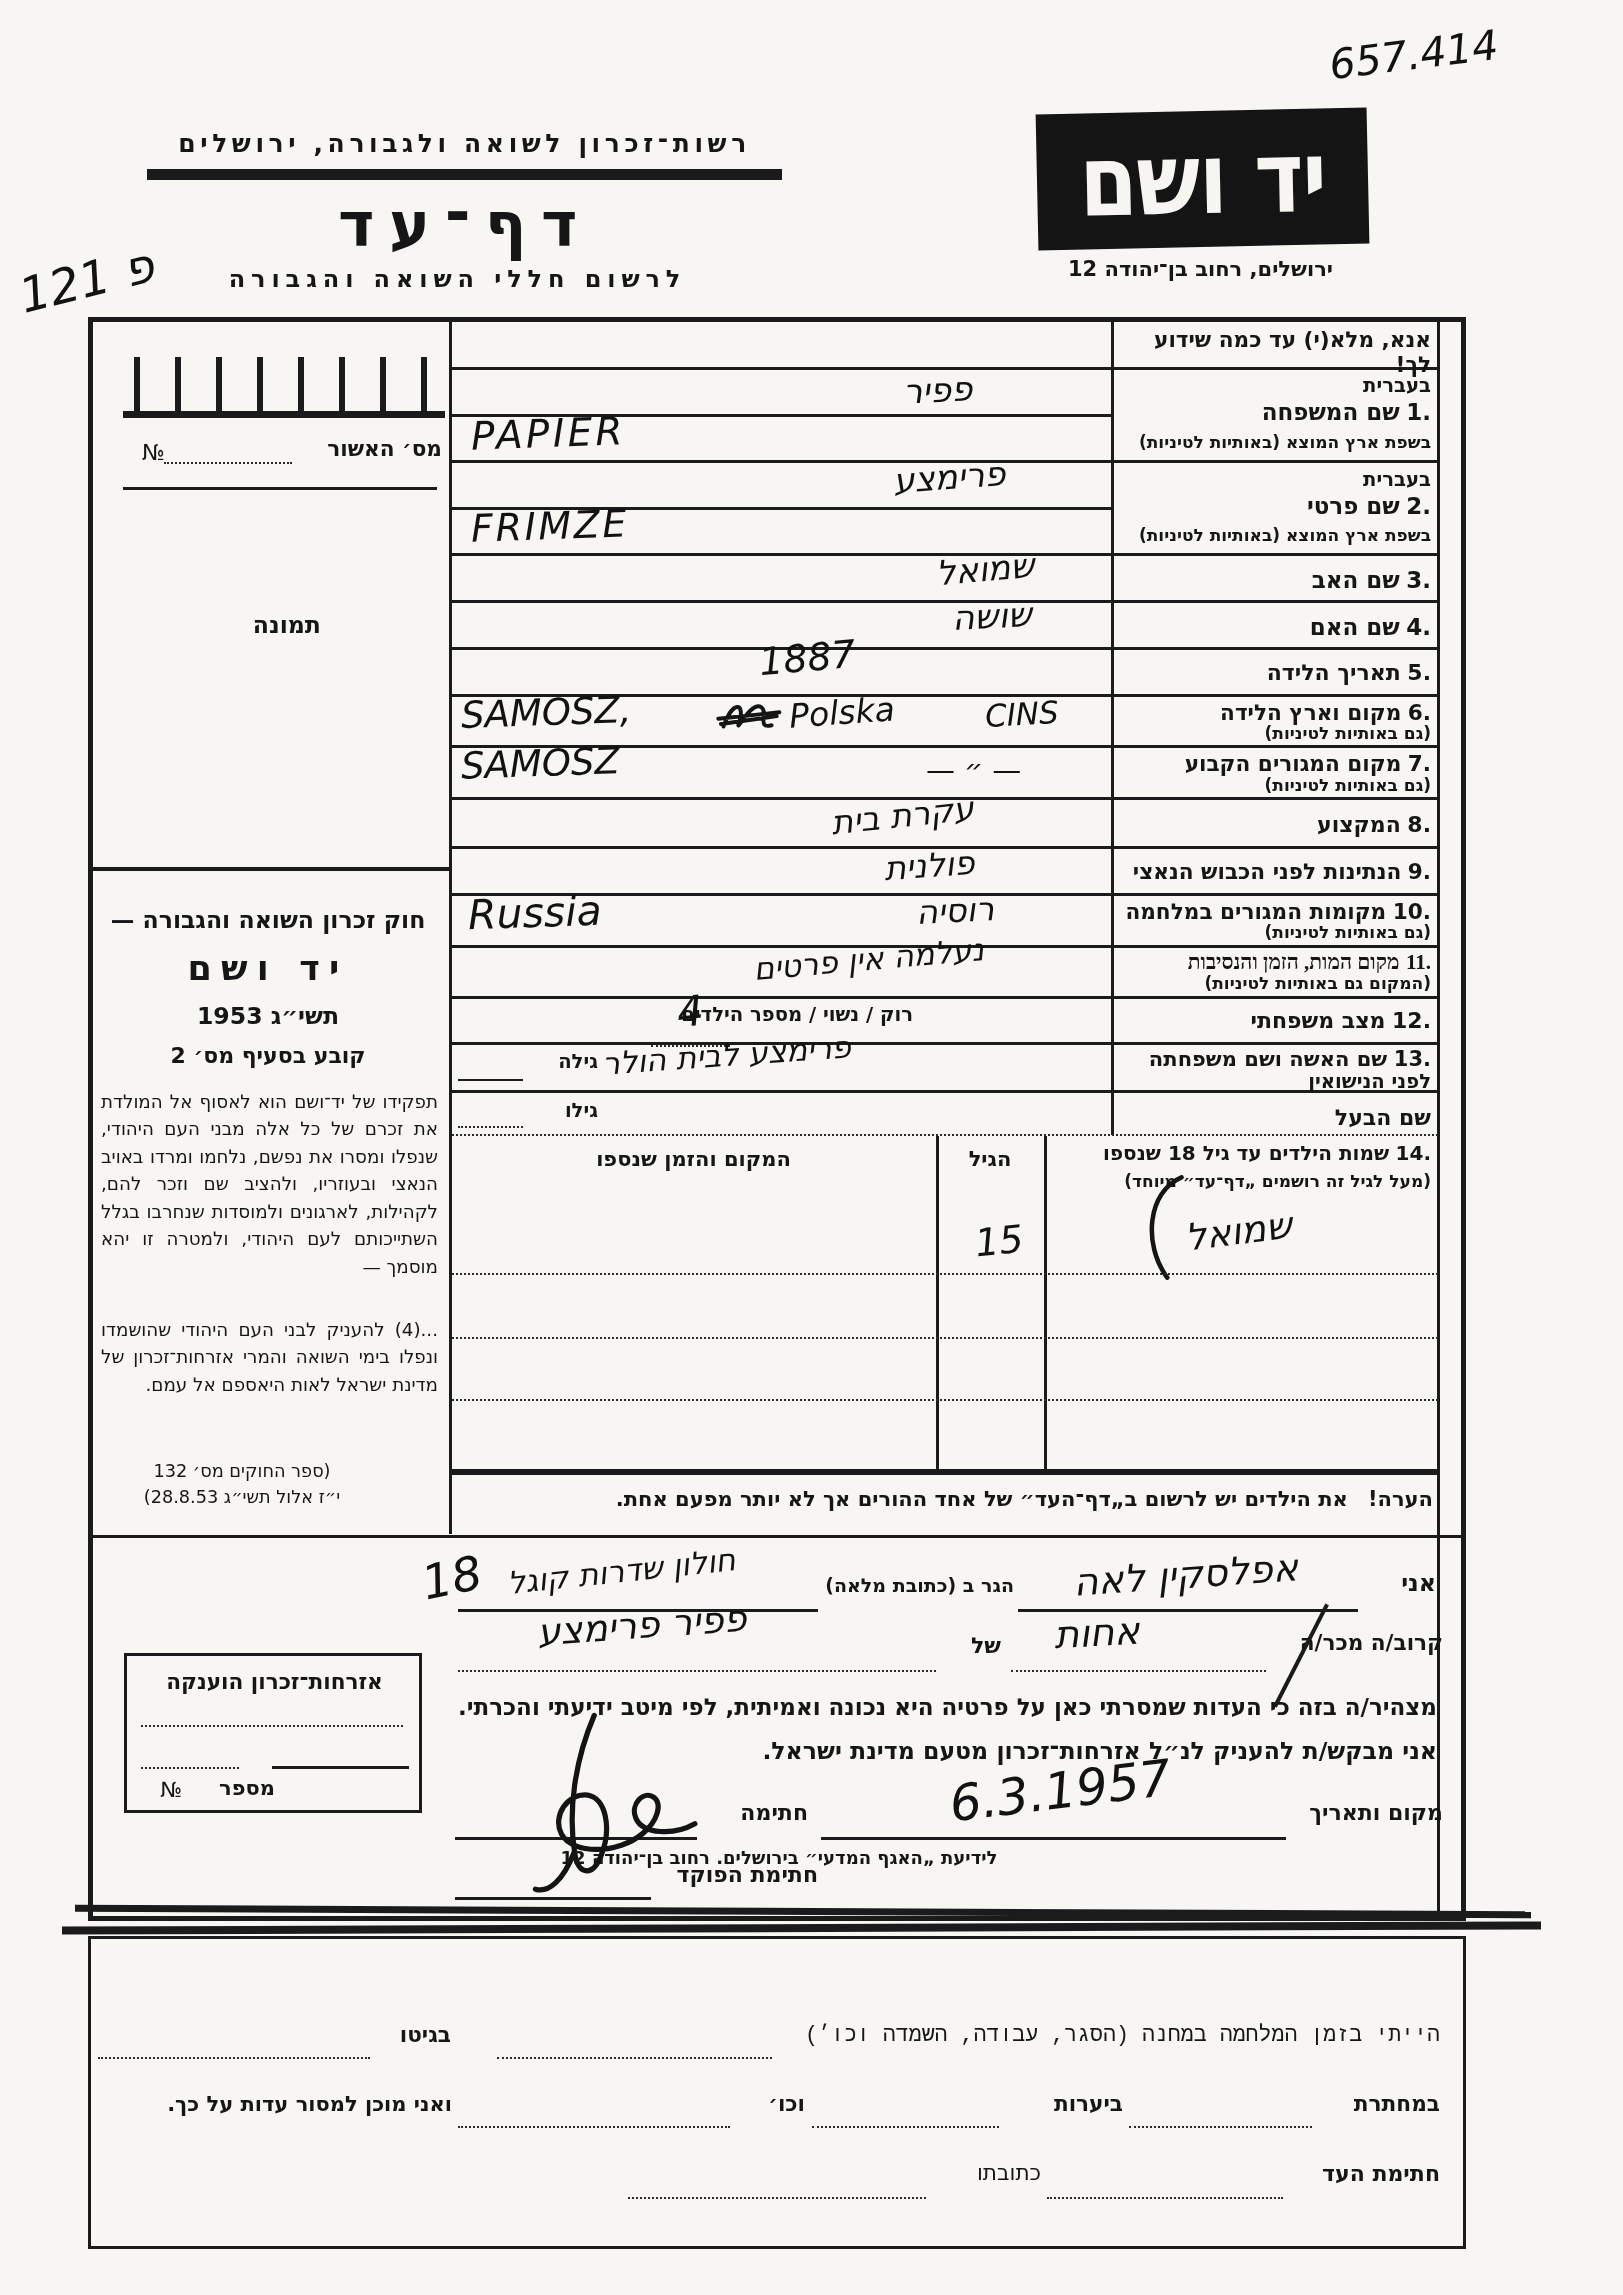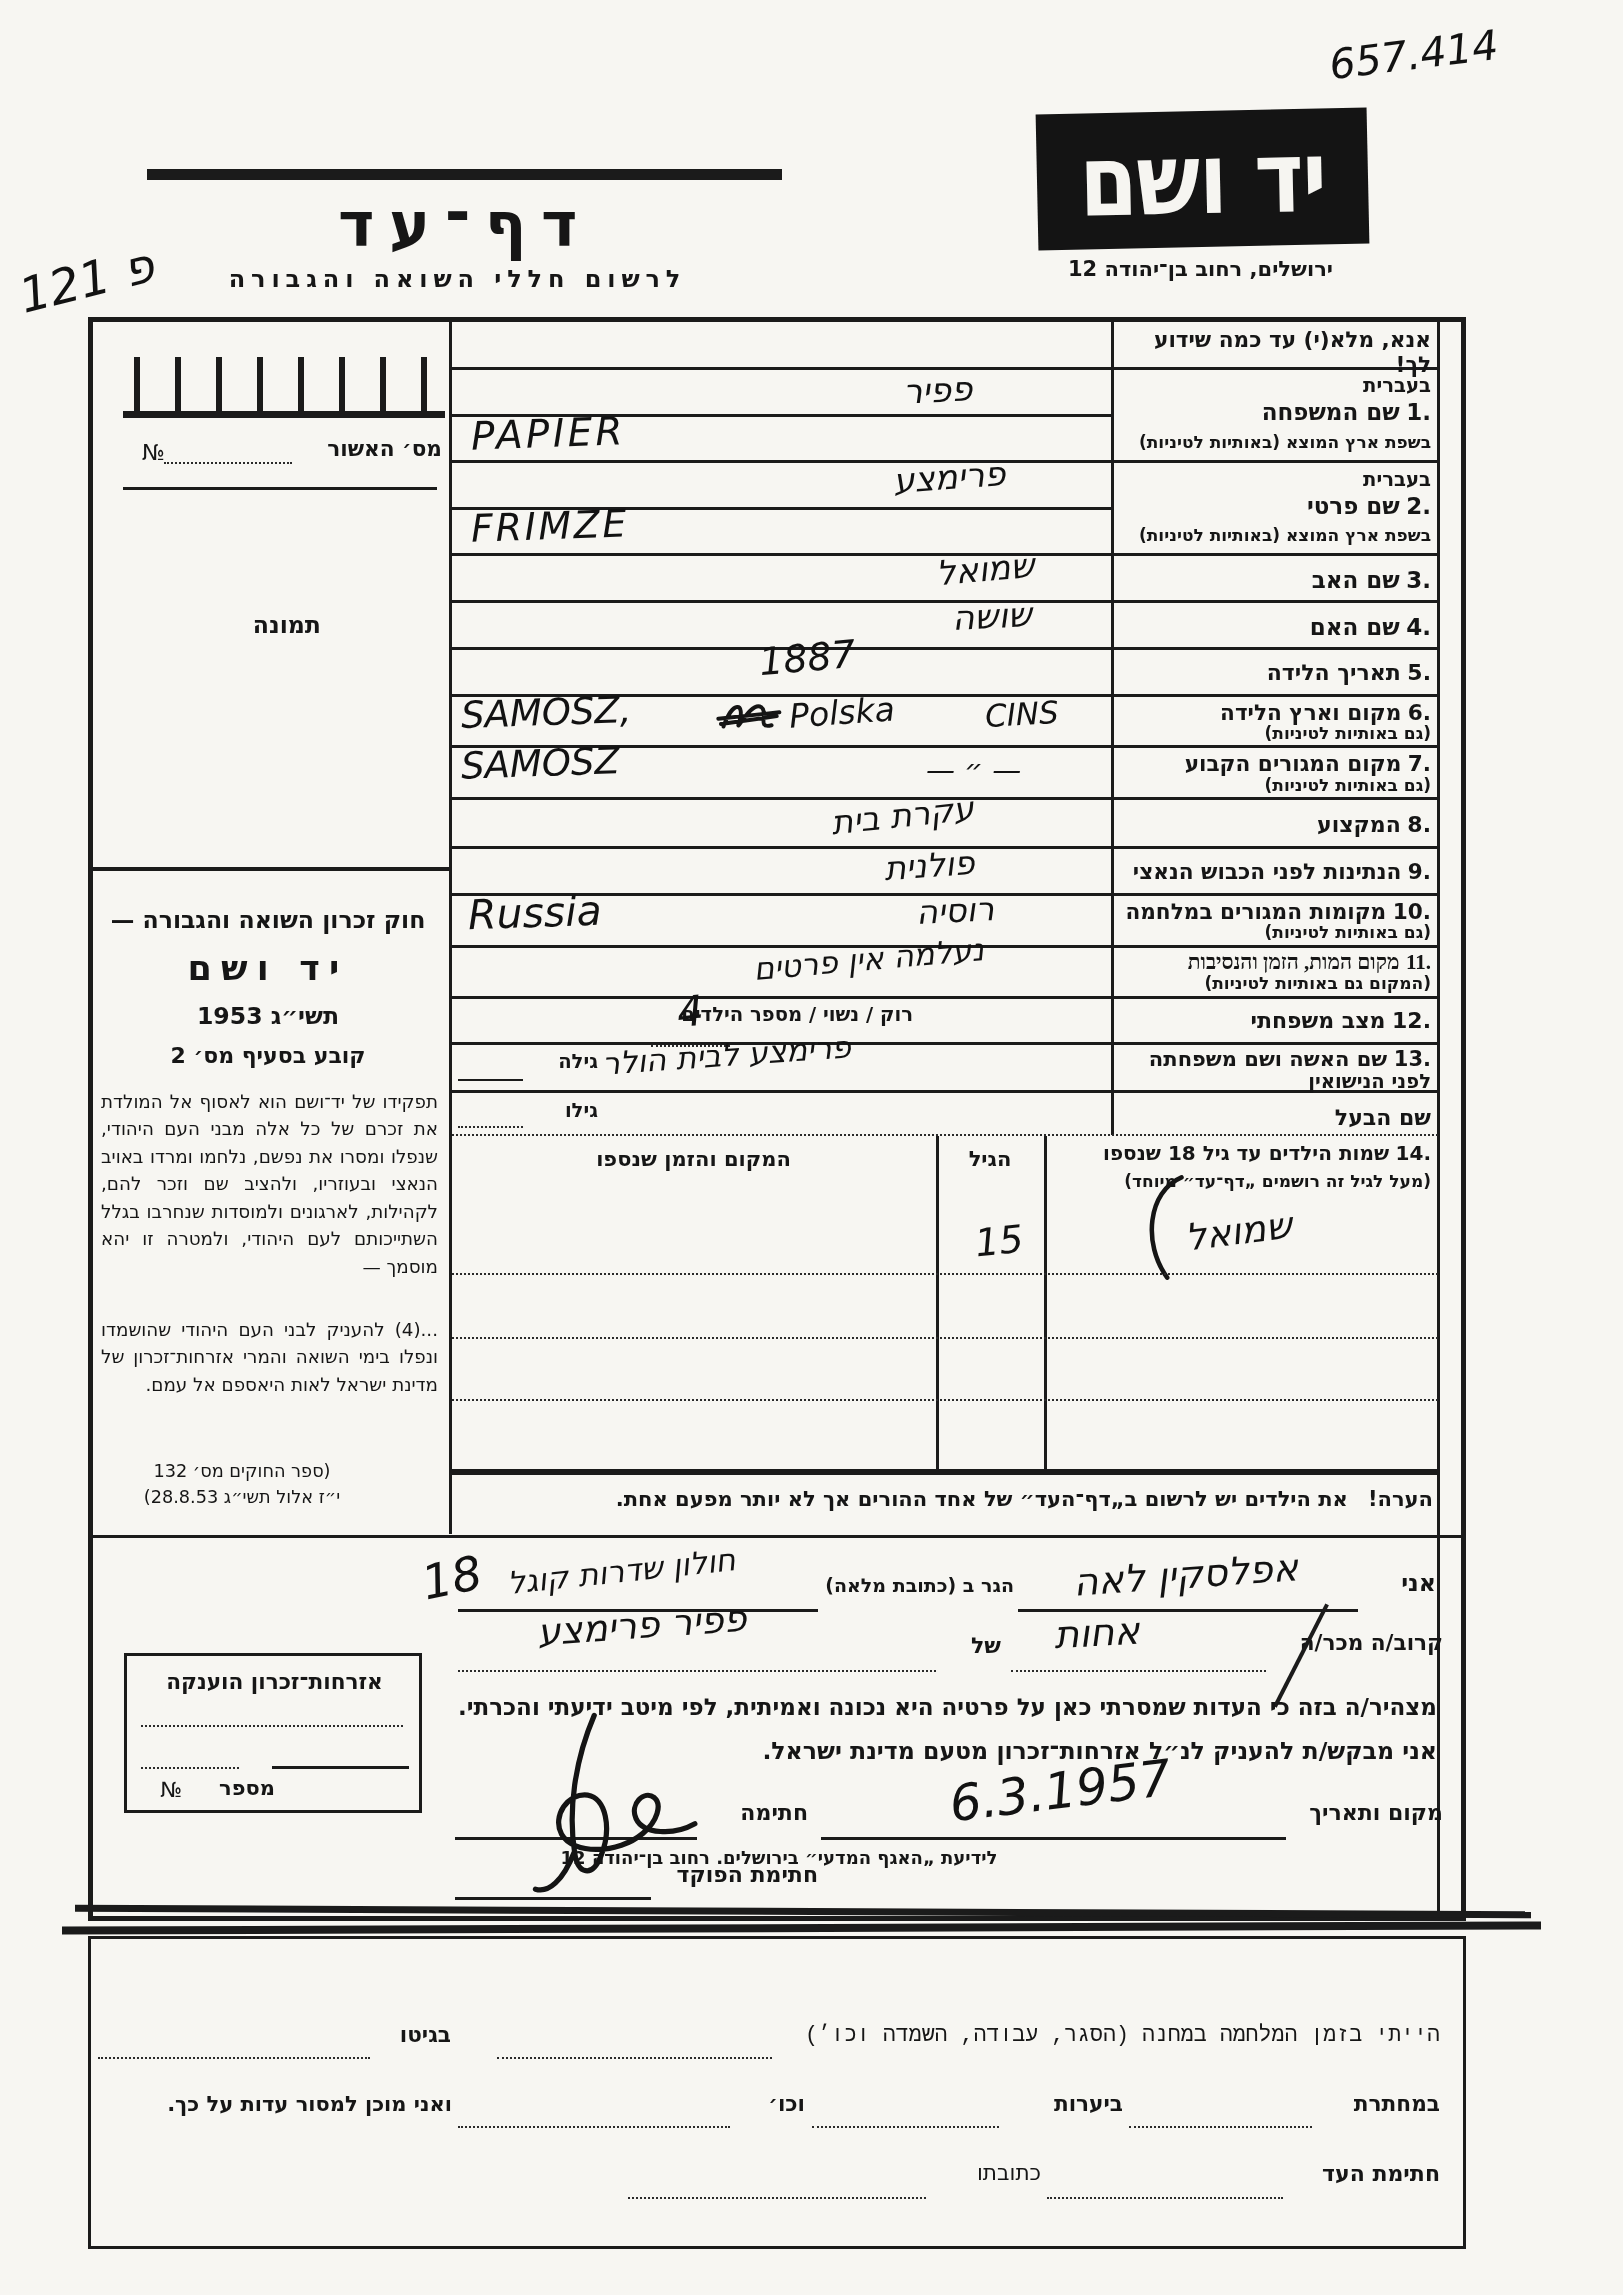--- a/index.html
+++ b/index.html
@@ -20,20 +20,21 @@
   svg{position:absolute;overflow:visible;}
 </style>
 </head>
 <body>
 
 <div class="page">
 
   <div class="hw ltr" style="left:1329px;top:31px;font-size:41px;transform:rotate(-7deg);">657.414</div>
   <div class="hw" style="left:18.3px;top:252px;font-size:48px;direction:rtl;transform:rotate(-14deg);">פ 121</div>
 
+  <div class="t b c" style="left:147px;top:130px;width:635px;font-size:25px;letter-spacing:4.6px;">רשות־זכרון לשואה ולגבורה, ירושלים</div>
   <div class="l" style="left:147px;top:169px;width:635px;height:11px;"></div>
   <div class="t b c" style="left:275px;top:189px;width:380px;font-size:62px;letter-spacing:14.4px;">דף־עד</div>
   <div class="t b c" style="left:209px;top:266px;width:497px;font-size:24px;letter-spacing:5.9px;">לרשום חללי השואה והגבורה</div>
 
   <div class="logo" style="left:1037px;top:111px;width:331px;height:136px;transform:rotate(-1.2deg);">
     <span style="font-size:84px;font-weight:bold;letter-spacing:-1.3px;transform:scaleY(1.18);direction:rtl;">יד ושם</span>
   </div>
   <div class="t b c" style="left:1037px;top:257px;width:327px;font-size:21px;">ירושלים, רחוב בן־יהודה 12</div>
 
   <div style="position:absolute;left:88px;top:317px;width:1378px;height:1604px;border:5.9px solid #1b1b1b;box-sizing:border-box;"></div>

